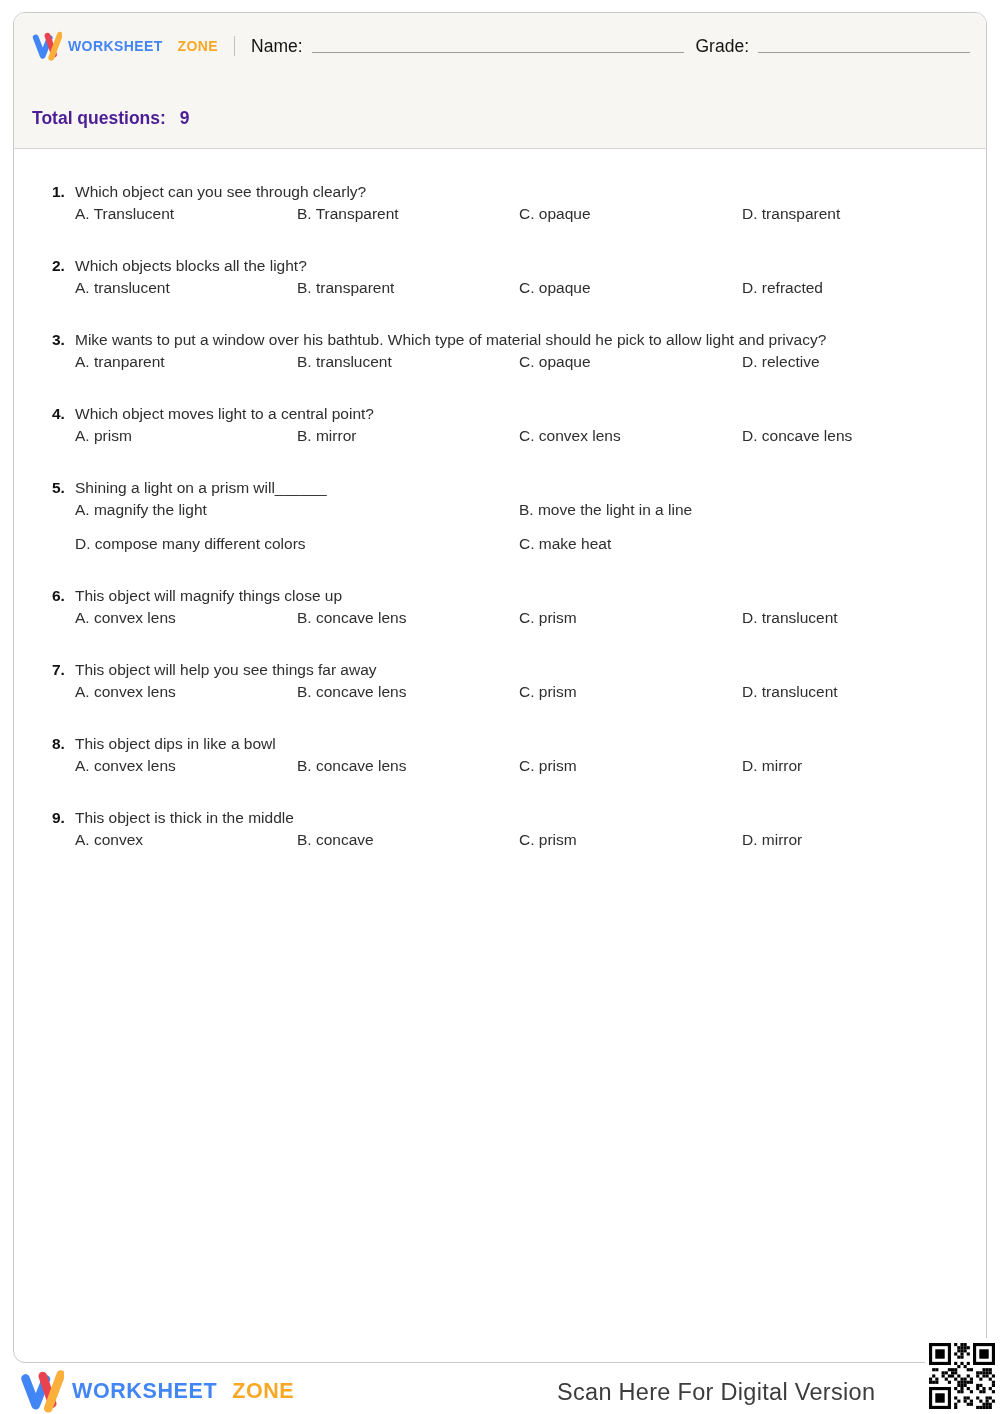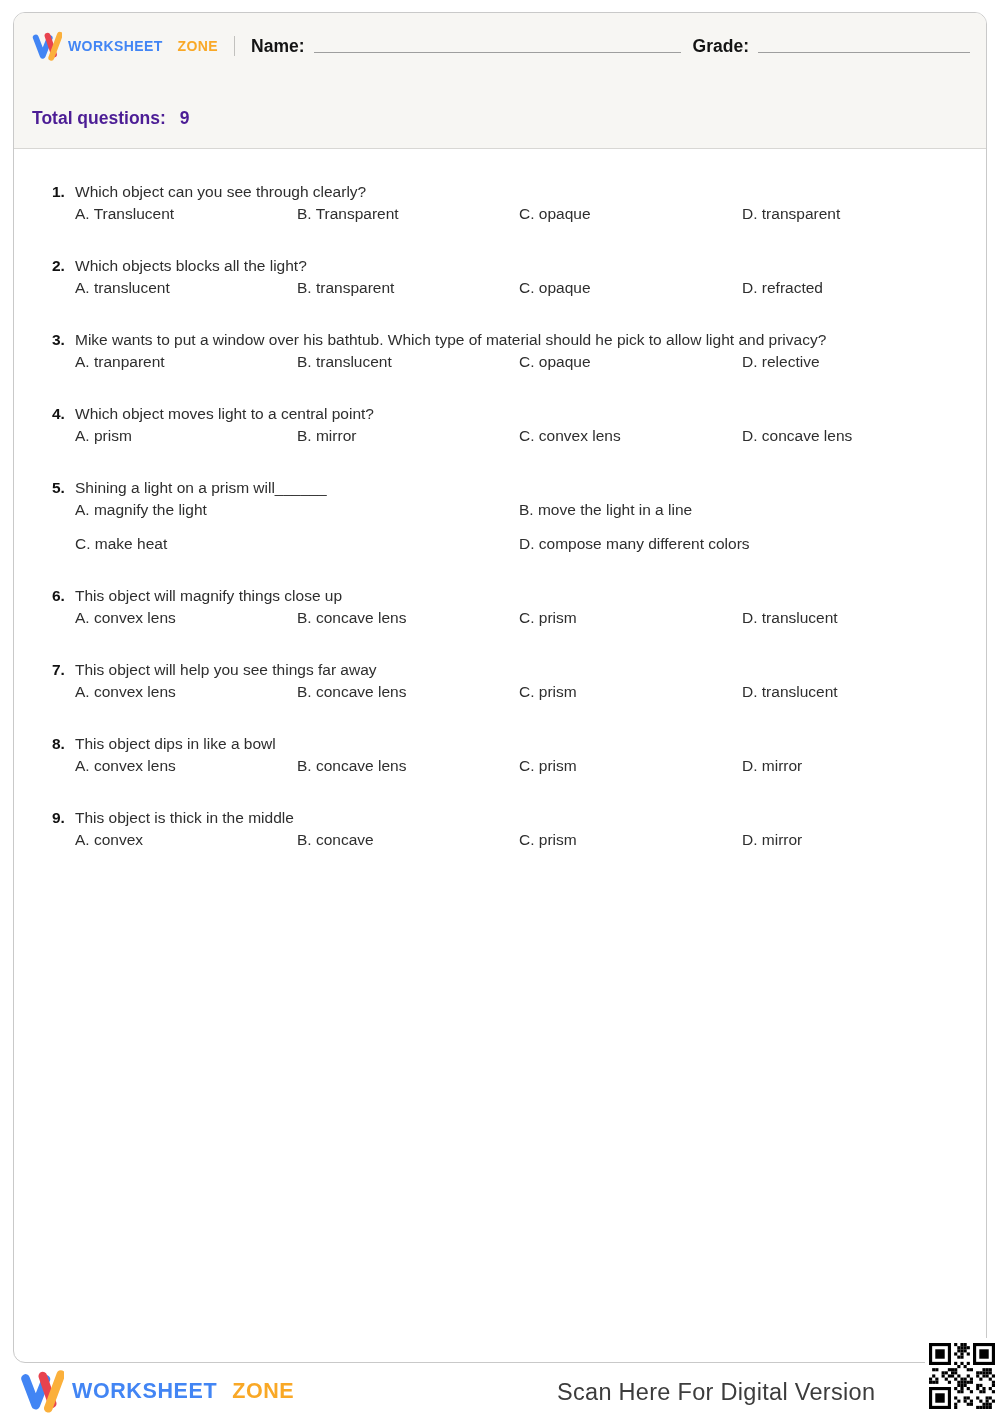--- a/index.html
+++ b/index.html
@@ -20,21 +20,21 @@
   .header-row {
     position:absolute; top:16px; left:18px; right:16px; height:34px;
     display:flex; align-items:center;
   }
   .logo { display:flex; align-items:center; gap:6px; flex:none; }
   .logo svg.mark { display:block; }
   .logo-text { font-weight:bold; font-size:14px; letter-spacing:0.4px; white-space:nowrap; }
   .logo-text .blue { color:var(--brand-blue); }
   .logo-text .orange { color:var(--brand-orange); margin-left:15px; }
   .vdiv { width:1px; height:20px; background:#c2c1be; margin:0 16px 0 16px; flex:none; }
-  .field-label { font-weight:bold; font-size:17.5px; color:#141414; flex:none; }
+  .field-label { font-weight:normal; font-size:17.5px; color:#141414; flex:none; }
   .fill-line { border-bottom:1px solid #9e9e9e; height:13px; }
   .name-line { flex:1; margin:0 12px 0 9px; }
   .grade-line { width:212px; margin-left:9px; flex:none; }
   .total-row { position:absolute; left:18px; top:95px; font-size:17.5px; font-weight:bold; color:#4c1d95; }
   .total-value { margin-left:14px; }
 
   .questions { padding:30px 30px 0 38px; }
   .q { margin-bottom:29px; }
   .q-line { display:flex; font-size:15.5px; line-height:25px; }
   .q-num { font-weight:bold; width:23px; flex:none; color:#111; }
@@ -130,22 +130,22 @@
           </div>
         </div>
         <div class="q">
           <div class="q-line">
             <span class="q-num">5.</span>
             <span class="q-text">Shining a light on a prism will______</span>
           </div>
           <div class="opts cols2">
             <span>A. magnify the light</span>
             <span>B. move the light in a line</span>
+            <span>D. compose many different colors</span>
             <span>C. make heat</span>
-            <span>D. compose many different colors</span>
           </div>
         </div>
         <div class="q">
           <div class="q-line">
             <span class="q-num">6.</span>
             <span class="q-text">This object will magnify things close up</span>
           </div>
           <div class="opts cols4">
             <span>A. convex lens</span>
             <span>B. concave lens</span>

